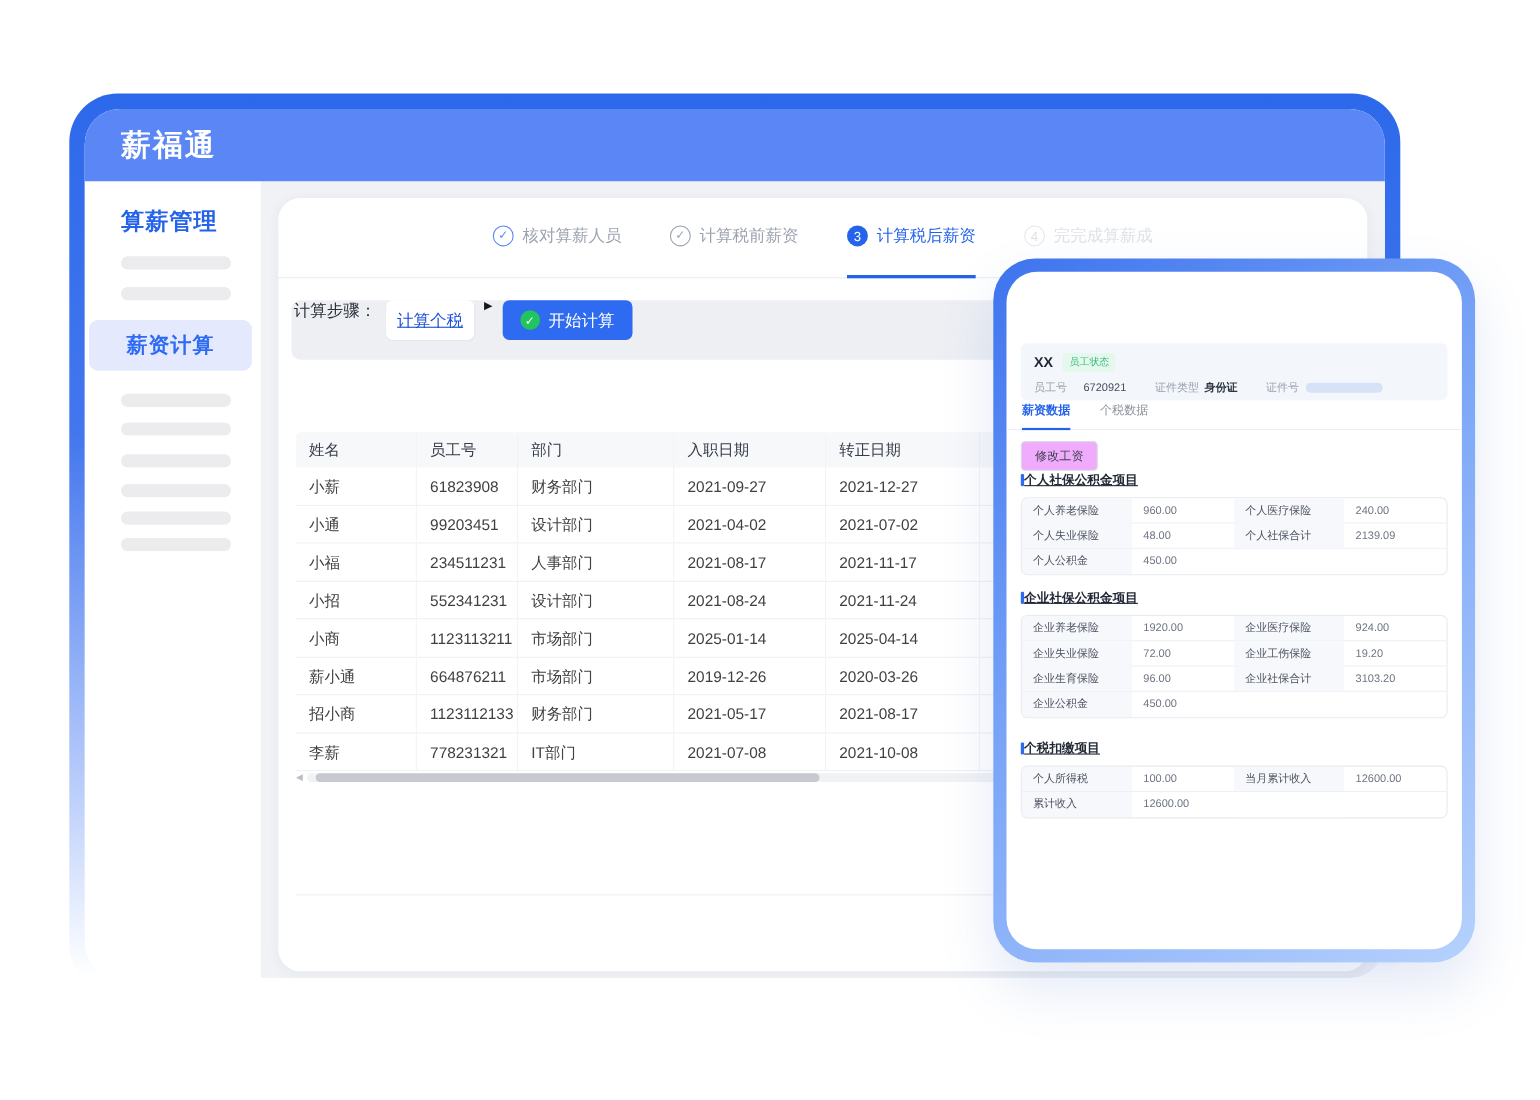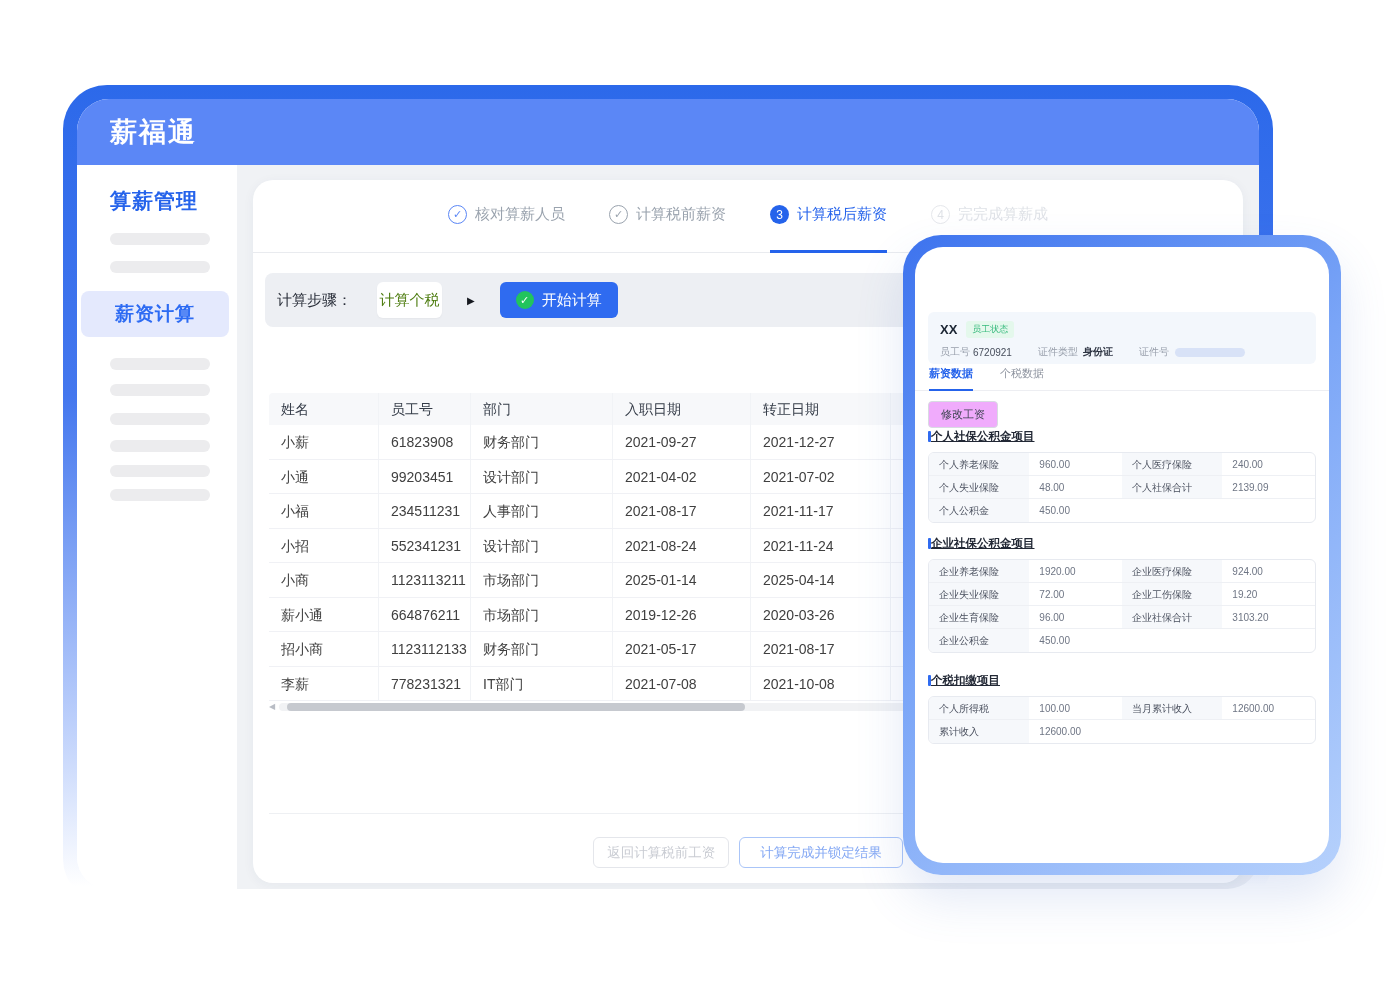--- a/index.html
+++ b/index.html
@@ -44,24 +44,24 @@
   .t-done-muted .step-ic { border:1.5px solid #9aa3ae; color:#9aa3ae; }
   .t-done-muted .step-lbl { color:#9aa3ae; }
   .t-active { border-bottom-color:#2563eb; }
   .t-active .step-ic { background:#2563eb; color:#fff; font-size:12px; }
   .t-active .step-lbl { color:#2563eb; }
   .t-pending .step-ic { border:1.5px solid #e6e8ec; color:#dfe2e7; font-size:12px; }
   .t-pending .step-lbl { color:#dfe2e7; }
 
   
   .toolbar { position:absolute; left:12px; top:93px; width:966px; height:54px; background:#edeff3; border-radius:8px;
-    display:flex; align-items:center; gap:25px; padding-left:12px; }
+    display:flex; align-items:flex-start; gap:9px; padding-left:2px; }
   .tb-label { font-size:15px; color:#2a2f3a; }
-  .tb-pill { width:65px; height:36px; background:#fff; border-radius:6px; box-shadow:0 1px 2px rgba(0,0,0,.04);
-    display:flex; align-items:center; justify-content:center; font-size:15px; color:#4d7c0f; cursor:pointer; }
+  .tb-pill { width:80px; height:36px; background:#fff; border-radius:6px; box-shadow:0 1px 2px rgba(0,0,0,.04);
+    display:flex; align-items:center; justify-content:center; font-size:15px; color:#1d4ed8; cursor:pointer;text-decoration:underline; }
   .tb-arrow { font-size:10px; color:#15181e; }
   .tb-start { height:36px; padding:0 16px; background:#2f6bf0; border:none; border-radius:6px; color:#fff;
     font-size:15px; display:flex; align-items:center; gap:8px; cursor:pointer;
     font-family:"Liberation Sans","DejaVu Sans",sans-serif; }
   .green-check { width:18px; height:18px; border-radius:50%; background:#21c45d; color:#fff; font-size:11px;
     display:flex; align-items:center; justify-content:center; }
 
   
   .tbl { position:absolute; left:16px; top:213px; width:962px; }
   .tbl-hd { display:flex; height:32px; background:#f7f8fa; border-radius:4px 4px 0 0;justify-content:center; }
@@ -91,21 +91,21 @@
     box-shadow:0 24px 48px rgba(80,120,200,.16); }
   .panel-inner { position:absolute; left:12px; top:12px; right:12px; bottom:12px; background:#fff;
     border-radius:28px; overflow:hidden; }
 
   .emp-block { position:absolute; left:13px; right:13px; top:65px; height:52px; background:#f3f7fc;
     border-radius:6px; padding:9px 12px; }
   .emp-line1 { display:flex; align-items:center; gap:9px; }
   .emp-name { font-size:13px; font-weight:bold; color:#1b2533; }
   .emp-badge { background:#e4f8ec; color:#35b97c; font-size:9px; padding:2px 6px; border-radius:3px; }
   .emp-line2 { margin-top:7px; display:flex; align-items:center; font-size:10px; color:#99a0ac; }
-  .emp-line2 .v { color:#464d5b; margin-left:3px; }
+  .emp-line2 .v { color:#464d5b; margin-left:15px; }
   .emp-line2 .vb { color:#2e3543; font-weight:bold; margin-left:5px; }
   .emp-gap { width:26px; }
   .redact { display:inline-block; width:70px; height:9px; border-radius:5px; background:#d8e2f7; margin-left:6px; }
 
   .panel-tabs { position:absolute; left:0; right:0; top:117px; height:27px; border-bottom:1px solid #edeef2;
     padding-left:14px; display:flex; gap:27px; }
   .p-tab { font-size:11px; color:#8b919d; height:27px; line-height:18px; cursor:pointer; border-bottom:2px solid transparent; }
   .p-tab.active { color:#2563eb; font-weight:bold; border-bottom-color:#2563eb; }
 
   .modify-btn { position:absolute; left:13px; top:154px; padding:5px 12px; background:#f0abfc; border:1px solid #d8dbe2;
@@ -258,24 +258,20 @@
             </div>
 
             <div class="hscroll">
               <span class="hs-arrow">◀</span>
               <div class="hs-track">
                 <div class="hs-thumb"></div>
               </div>
             </div>
 
             <div class="foot-divider"></div>
-            <div class="footer">
-              <button class="btn-ghost">返回计算税前工资</button>
-              <button class="btn-outline-blue">计算完成并锁定结果</button>
-            </div>
 
           </div>
         </div>
       </div>
     </div>
   </div>
 
   <div class="side-panel">
     <div class="panel-inner">
 

